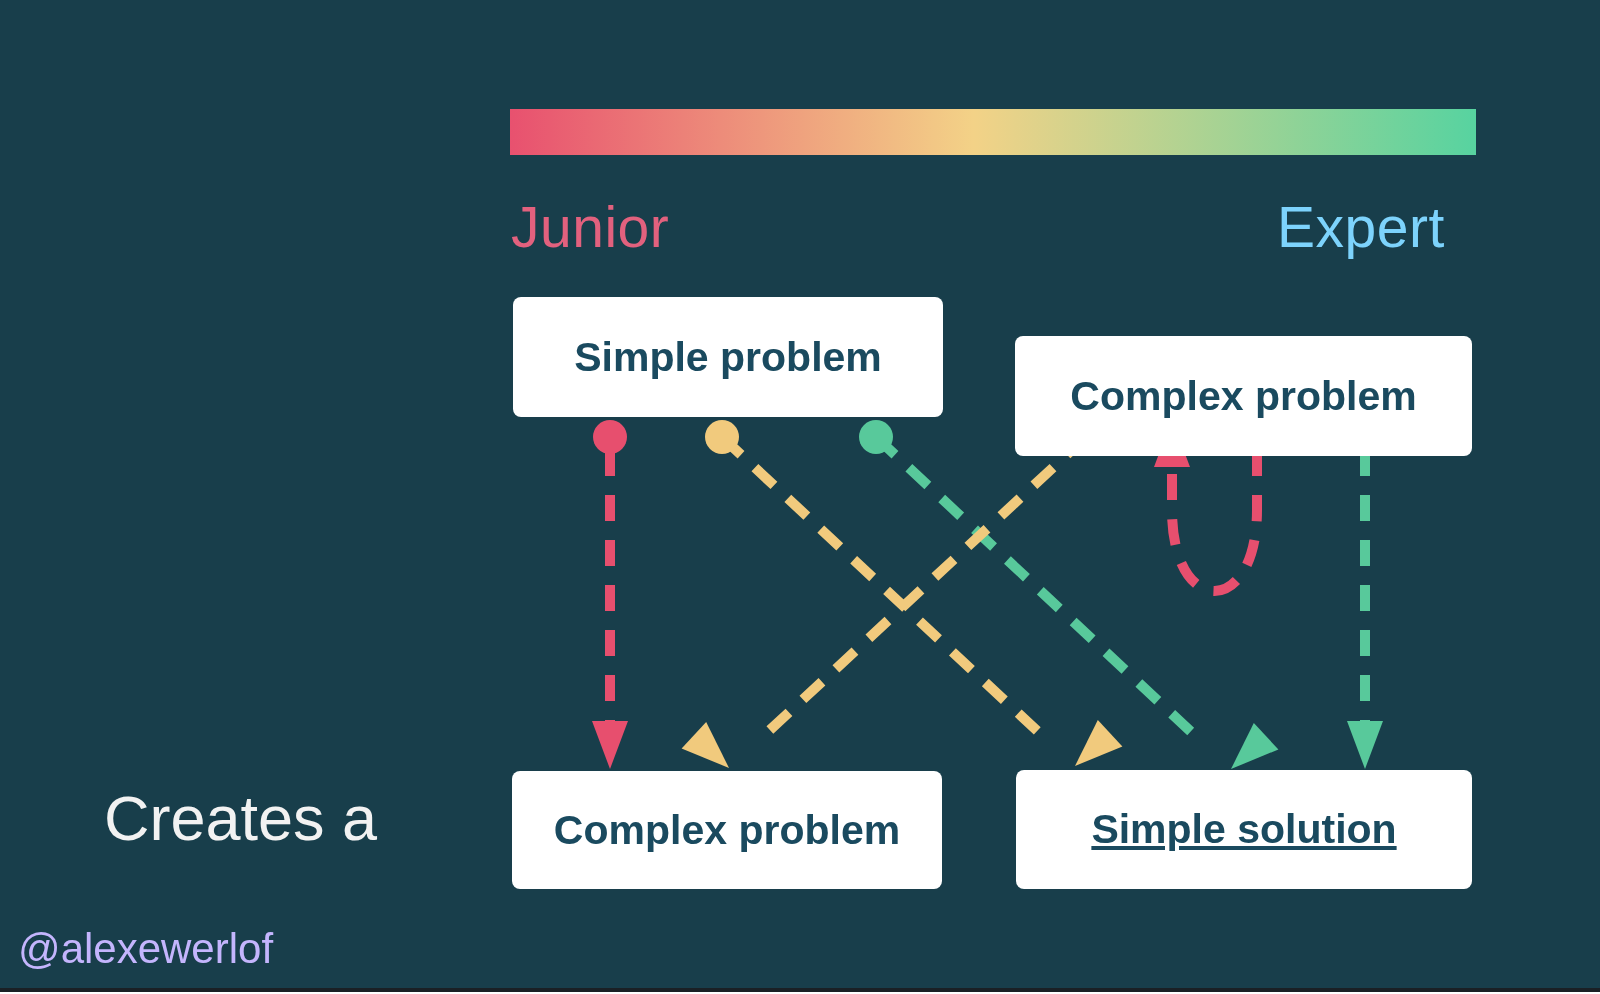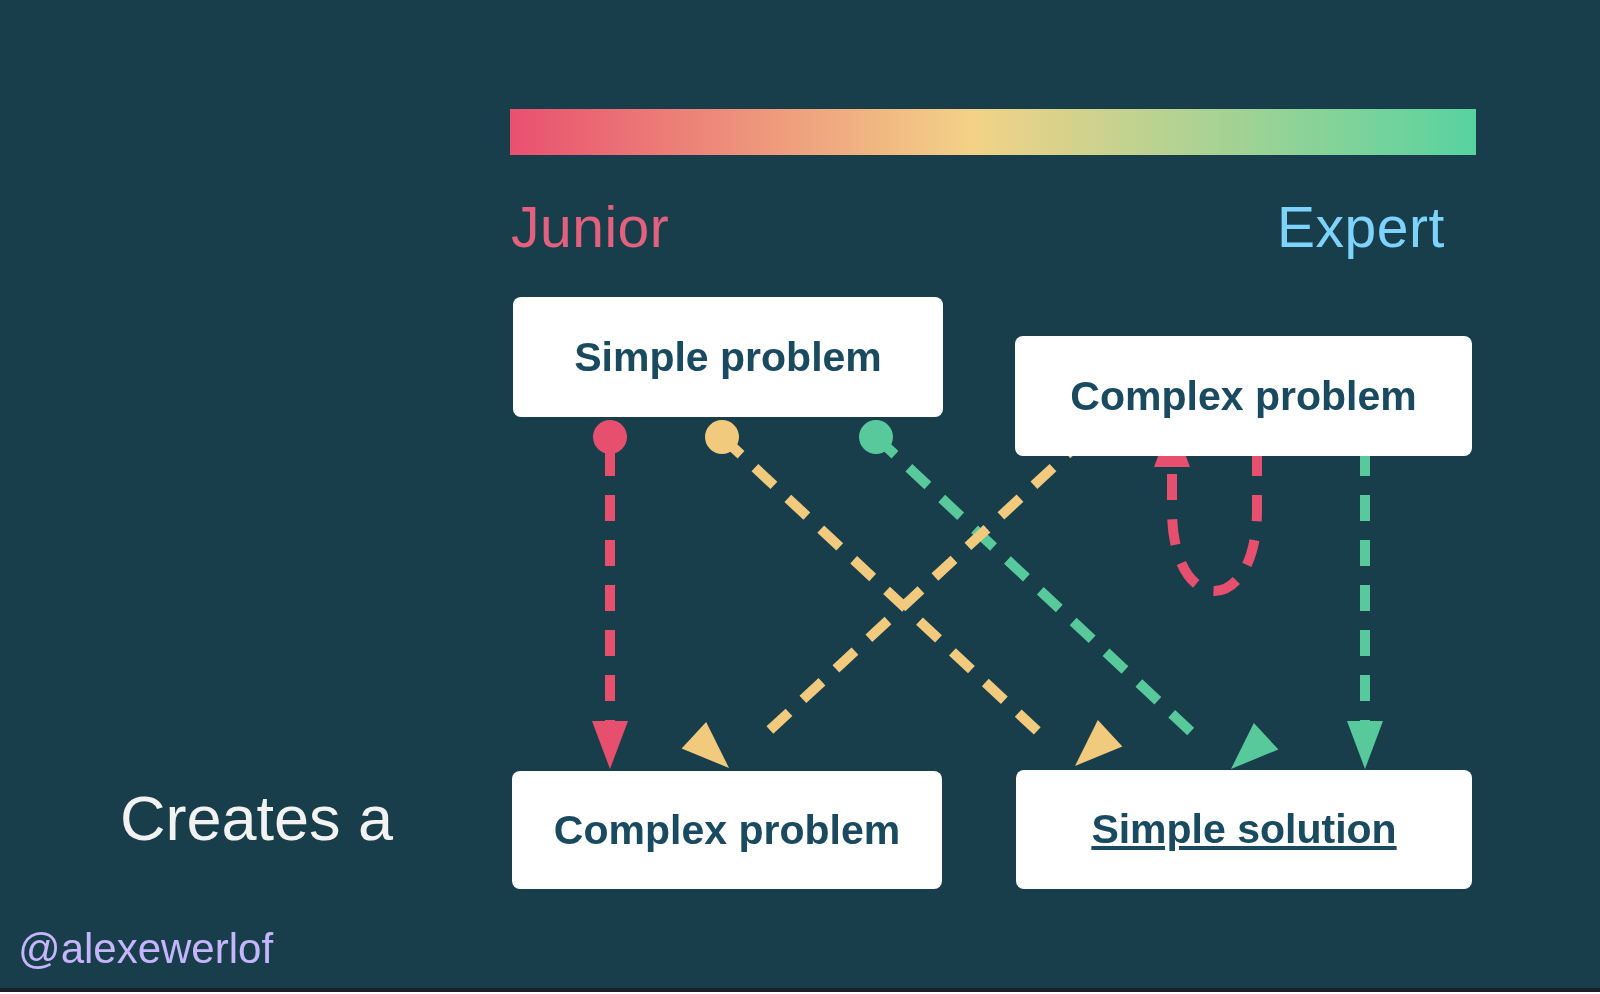--- a/index.html
+++ b/index.html
@@ -30,21 +30,21 @@
   .level-senior { left: 888px; }
   .level-expert { left: 1277px; }
 
   .row-label {
     position: absolute;
     font-size: 63px;
     line-height: 1.1;
     white-space: nowrap;
   }
   .row-given   { left: 175px; top: 325px; }
-  .row-creates { left: 120px; top: 784px; }
+  .row-creates { left: 104px; top: 784px; }
 
   .node-box {
     position: absolute;
     background: #ffffff;
     border-radius: 8px;
     display: flex;
     align-items: center;
     justify-content: center;
     font-size: 41px;
     font-weight: bold;

